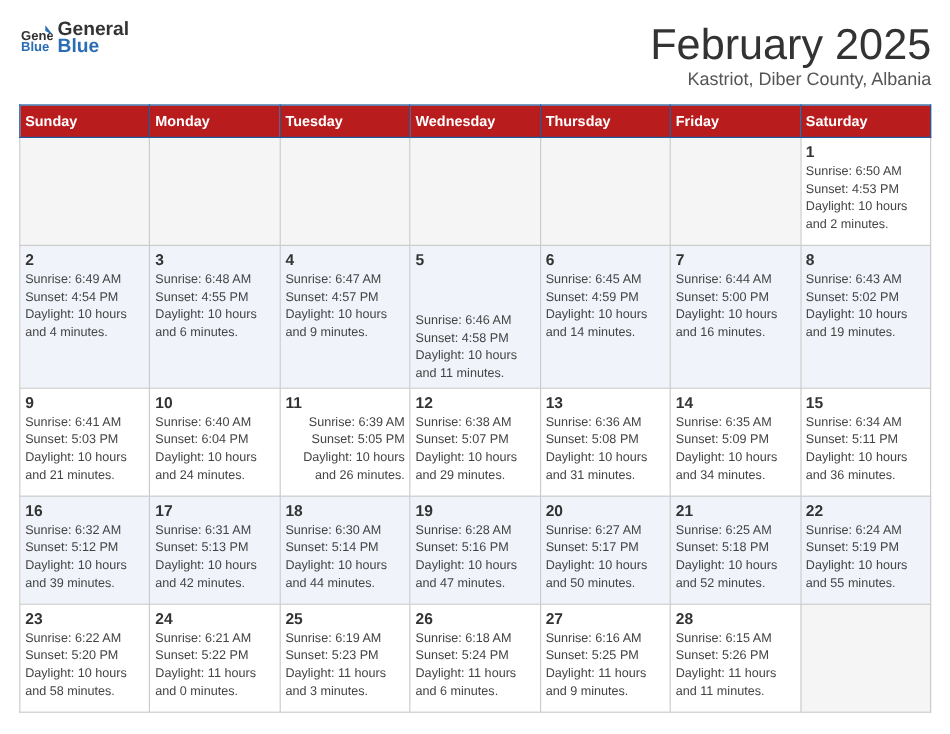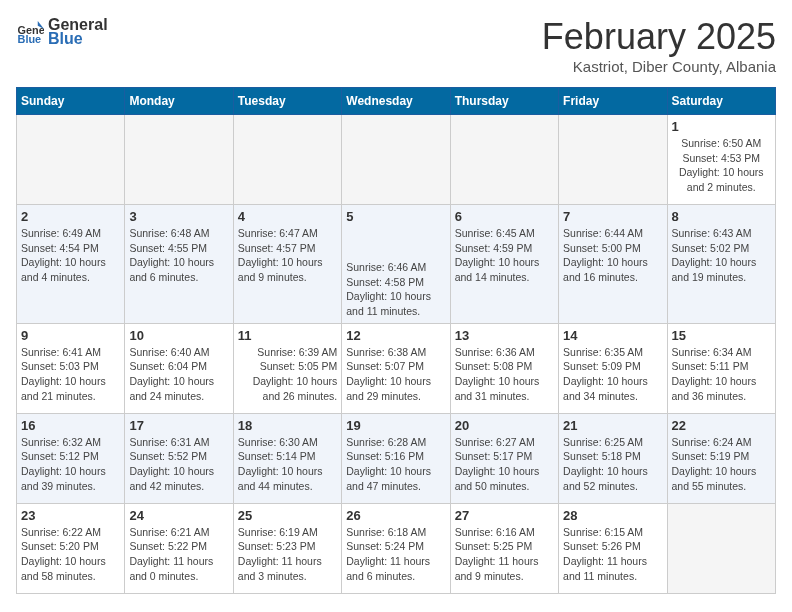--- a/index.html
+++ b/index.html
@@ -36,21 +36,21 @@
     .subtitle {
       font-size: 15px;
       color: #555;
     }
     .calendar {
       width: 100%;
       border-collapse: collapse;
       font-size: 11px;
     }
     .calendar th {
-      background-color: #0369a1;
+      background-color: #b91c1c;
       color: #fff;
       padding: 6px 4px;
       text-align: left;
       font-size: 12px;
       border: 1px solid #1a5da0;
     }
     .calendar td {
       border: 1px solid #ccc;
       vertical-align: top;
       padding: 4px;
@@ -116,21 +116,21 @@
   <tbody id="calendar-body">
   <tr>
         <td class="empty"></td>
         <td class="empty"></td>
         <td class="empty"></td>
         <td class="empty"></td>
         <td class="empty"></td>
         <td class="empty"></td>
         <td>
           <span class="day-number">1</span>
-          <div class="day-info" style="white-space: pre-line; text-align: center;">Sunrise: 6:50 AM
+          <div class="day-info" style="white-space: pre-line;">Sunrise: 6:50 AM
 Sunset: 4:53 PM
 Daylight: 10 hours and 2 minutes.</div>
         </td>
       </tr>
       <tr>
         <td>
           <span class="day-number">2</span>
           <div class="day-info" style="white-space: pre-line;">Sunrise: 6:49 AM
 Sunset: 4:54 PM
 Daylight: 10 hours and 4 minutes.</div>
@@ -219,21 +219,21 @@
       <tr>
         <td>
           <span class="day-number">16</span>
           <div class="day-info" style="white-space: pre-line;">Sunrise: 6:32 AM
 Sunset: 5:12 PM
 Daylight: 10 hours and 39 minutes.</div>
         </td>
         <td>
           <span class="day-number">17</span>
           <div class="day-info" style="white-space: pre-line;">Sunrise: 6:31 AM
-Sunset: 5:52 PM
+Sunset: 5:13 PM
 Daylight: 10 hours and 42 minutes.</div>
         </td>
         <td>
           <span class="day-number">18</span>
           <div class="day-info" style="white-space: pre-line;">Sunrise: 6:30 AM
 Sunset: 5:14 PM
 Daylight: 10 hours and 44 minutes.</div>
         </td>
         <td>
           <span class="day-number">19</span>

